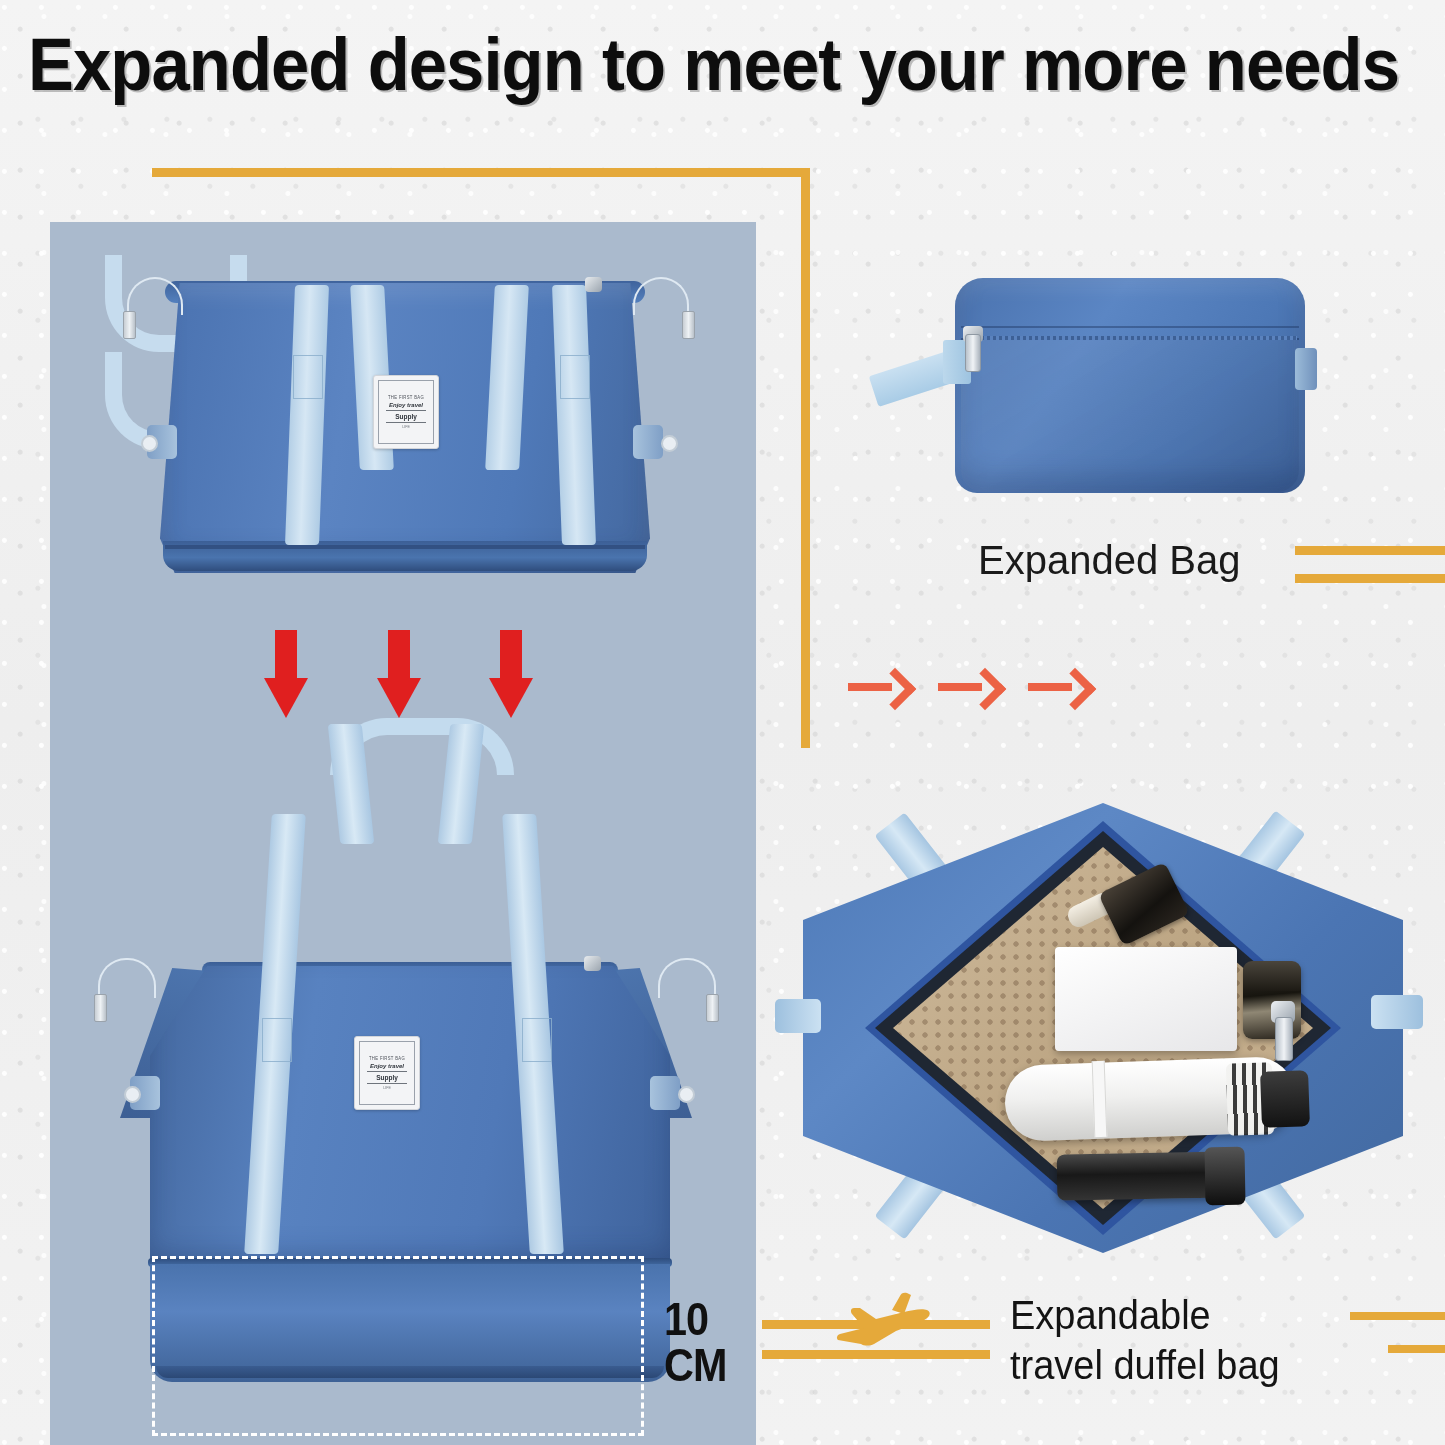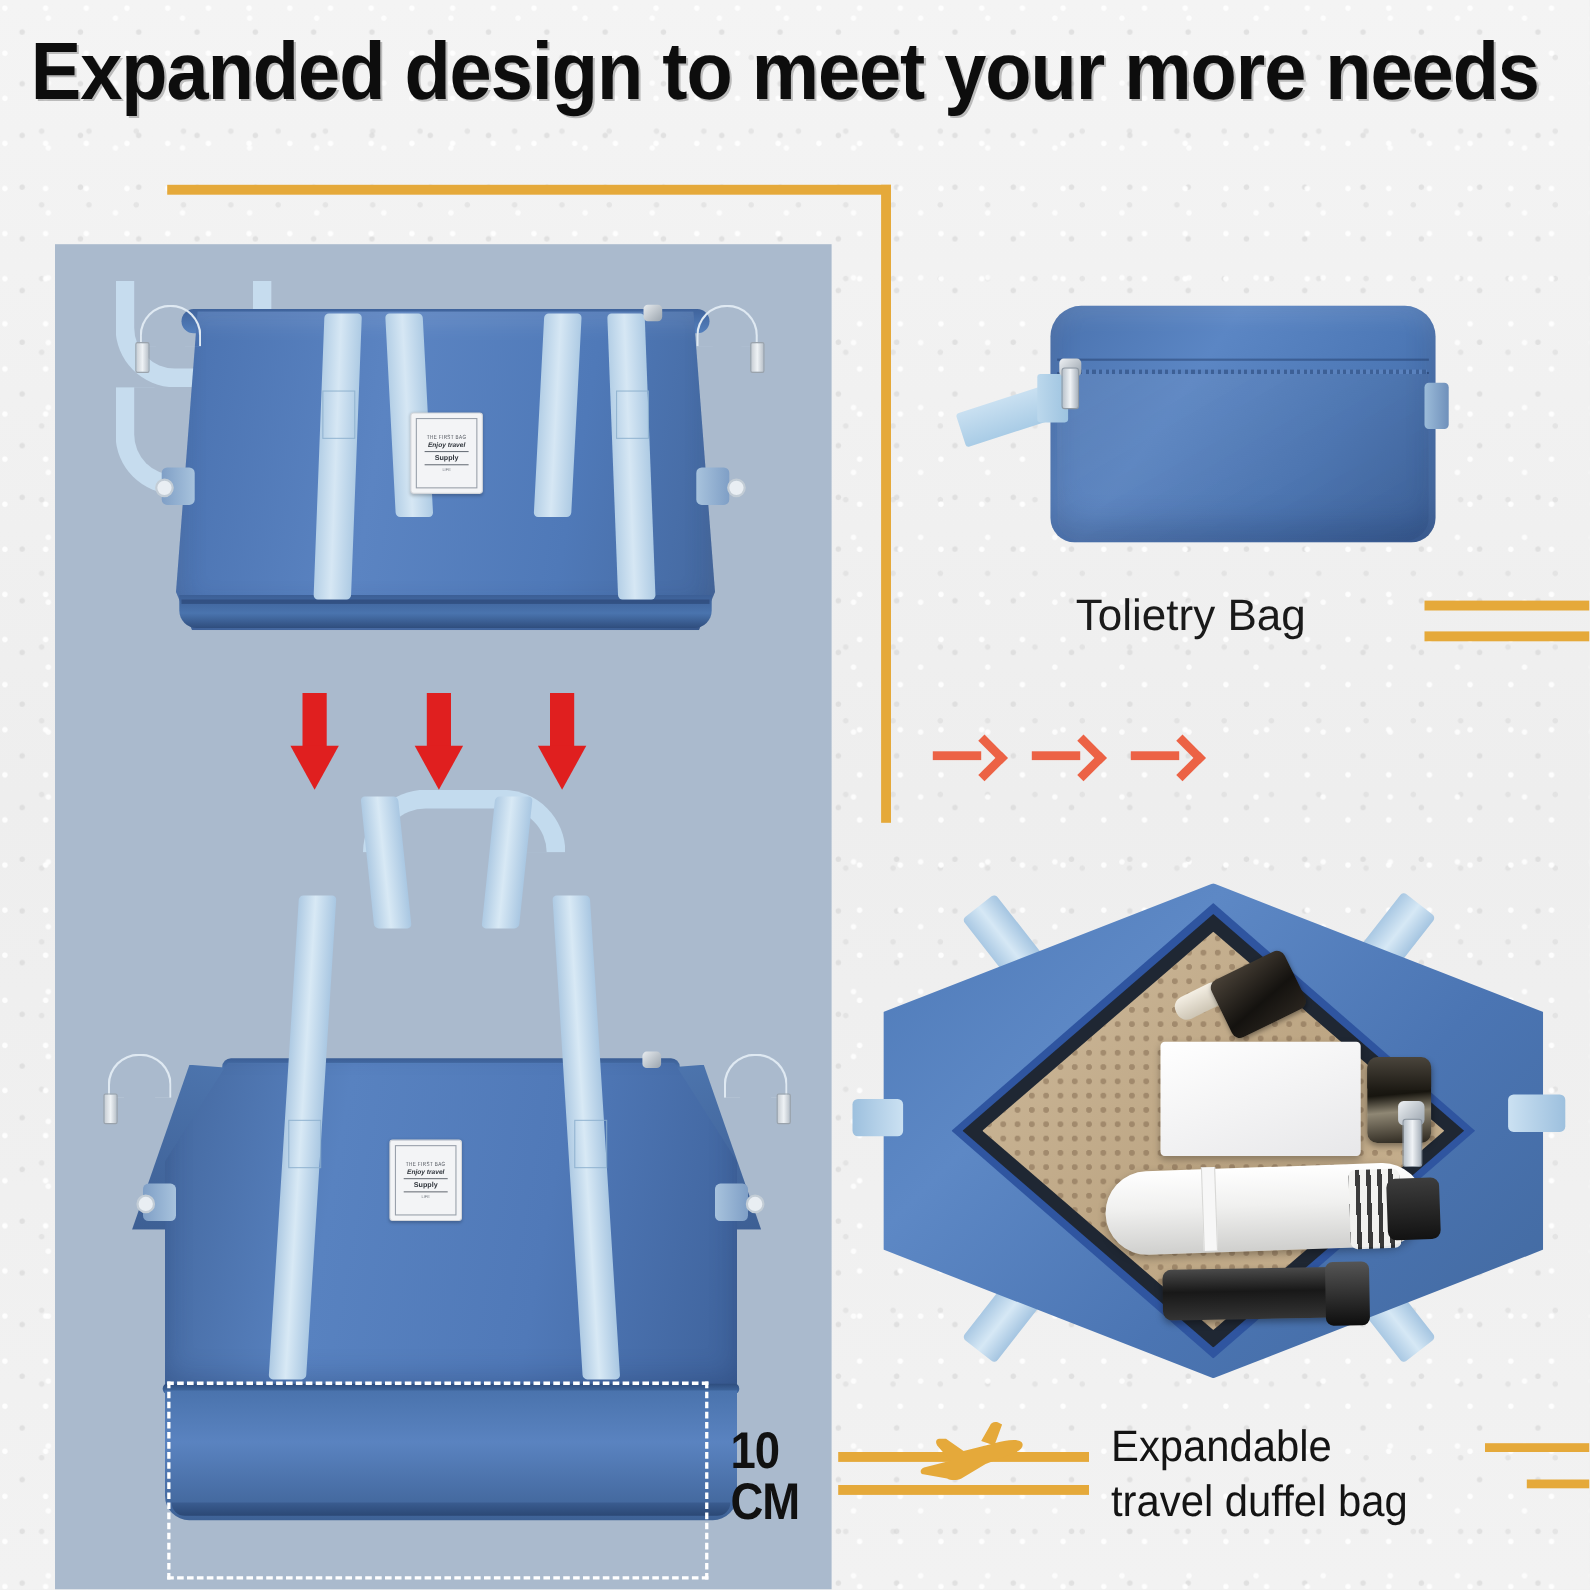--- a/index.html
+++ b/index.html
@@ -455,21 +455,21 @@
   <div class="t-body"></div>
   <div class="t-pocket"></div>
   <div class="t-topseam"></div>
   <div class="t-zipline"></div>
   <div class="t-strap2"></div>
   <div class="t-zipslider"></div>
   <div class="t-zippull"></div>
   <div class="t-sidetab"></div>
 </div>
 
-<div class="cap-toiletry">Tolietry Bag</div>
+<div class="cap-toiletry">Expanded Bag</div>
 <div class="gl-t1"></div>
 <div class="gl-t2"></div>
 
 <div class="o-arrow" style="left:848px;top:670px;">
   <div class="o-shaft"></div>
     <div class="o-head"></div>
 </div>
 <div class="o-arrow" style="left:938px;top:670px;">
   <div class="o-shaft"></div>
     <div class="o-head"></div>

